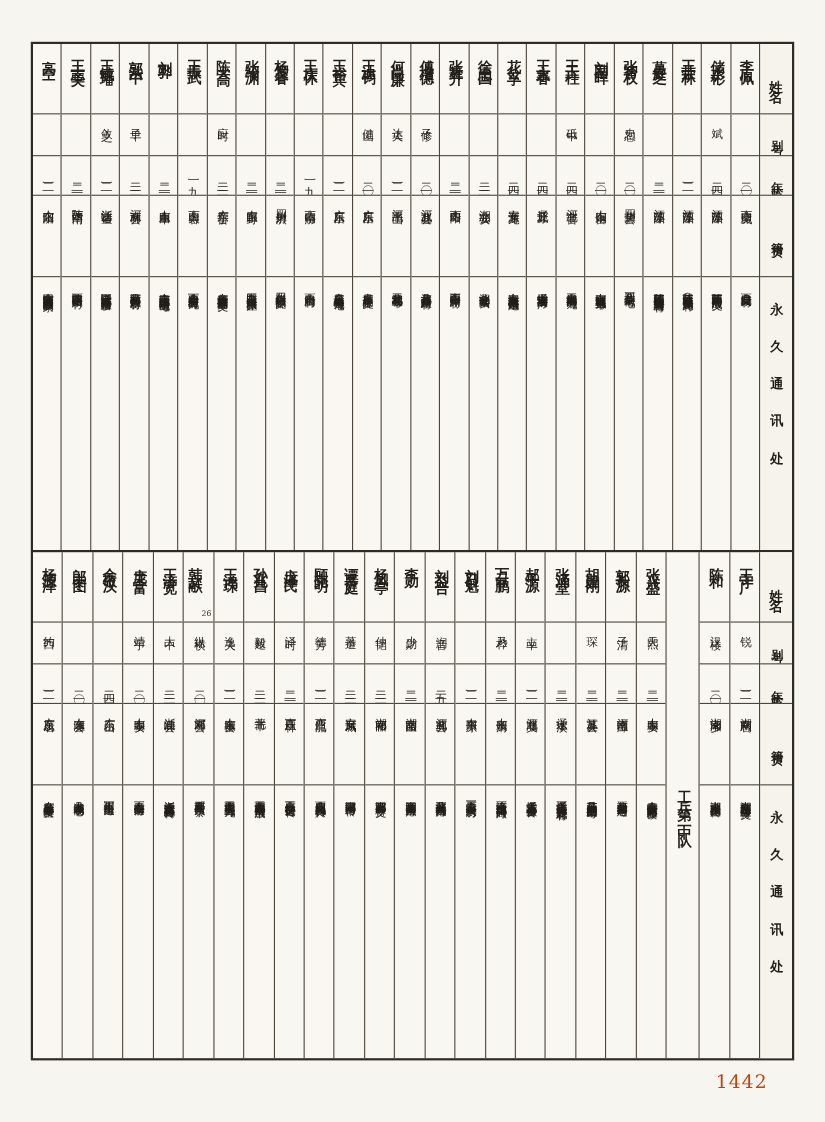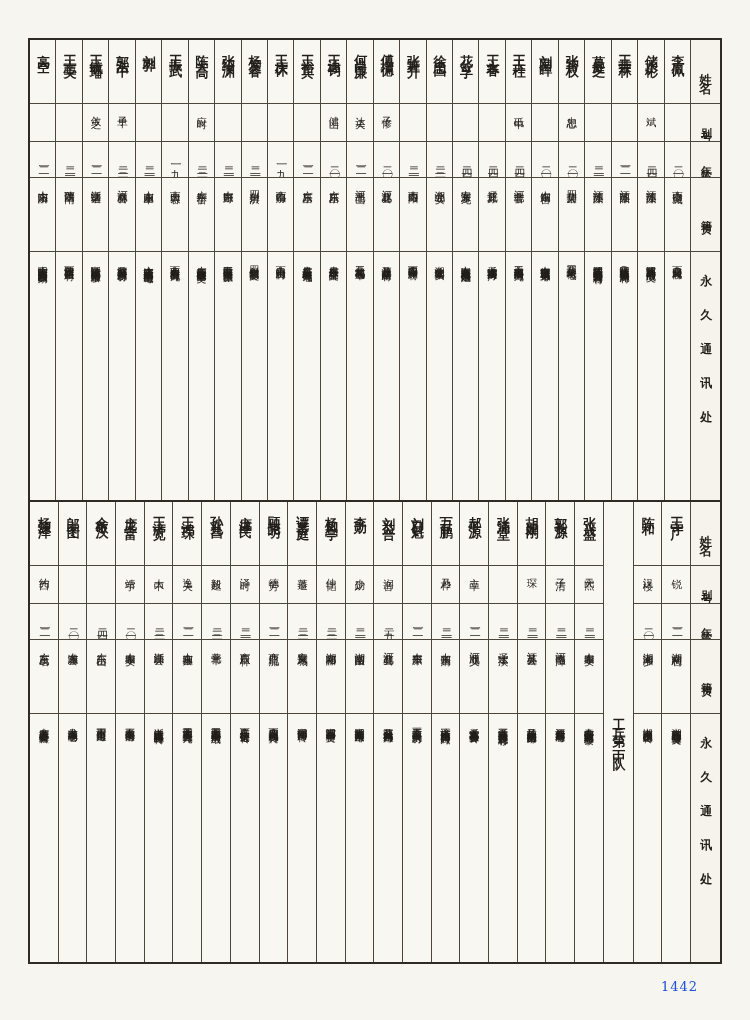--- a/index.html
+++ b/index.html
@@ -48,21 +48,21 @@
   .header-col .c-addr { align-items:flex-start; padding-top:12px; }
   .header-col .name { letter-spacing:9px; font-weight:700; font-size:12.5px; }
   .header-col .alias, .header-col .age, .header-col .native { font-weight:700; font-size:11px; letter-spacing:4px; }
   .header-col .h-addr { font-size:12px; font-weight:700; letter-spacing:34px; }
 
   .section-col .cell { border-bottom:none; flex:1 1 auto; align-items:center; padding-top:0; }
   .section-label { font-size:13px; font-weight:700; letter-spacing:8px; }
 
   .page-number {
     position:absolute; right:52px; bottom:26px;
-    font-size:13px; letter-spacing:1px; color:#1d4ed8;
+    font-size:17px; letter-spacing:1px; color:#c2410c;
   }
 </style>
 </head>
 <body>
 
 <div class="page">
   <div class="sheet">
     <div class="table upper">
         <div class="col person-col">
     <div class="cell c-name">
@@ -618,20 +618,38 @@
     </div>
     <div class="cell c-native">
       <span class="vtxt native">浙江嵊县</span>
     </div>
     <div class="cell c-addr">
       <span class="vtxt addr">浙江上虞章家埠王志英医师转</span>
     </div>
   </div>
         <div class="col person-col">
     <div class="cell c-name">
+      <span class="vtxt name">韩文献</span>
+      <span class="note">26</span>
+    </div>
+    <div class="cell c-alias">
+      <span class="vtxt alias">纵横</span>
+    </div>
+    <div class="cell c-age">
+      <span class="vtxt age">二〇</span>
+    </div>
+    <div class="cell c-native">
+      <span class="vtxt native">河南邓县</span>
+    </div>
+    <div class="cell c-addr">
+      <span class="vtxt addr">河南邓县罗庄镇马寨</span>
+    </div>
+  </div>
+        <div class="col person-col">
+    <div class="cell c-name">
       <span class="vtxt name">王鸿珠</span>
 
     </div>
     <div class="cell c-alias">
       <span class="vtxt alias">逸夫</span>
     </div>
     <div class="cell c-age">
       <span class="vtxt age">二一</span>
     </div>
     <div class="cell c-native">

